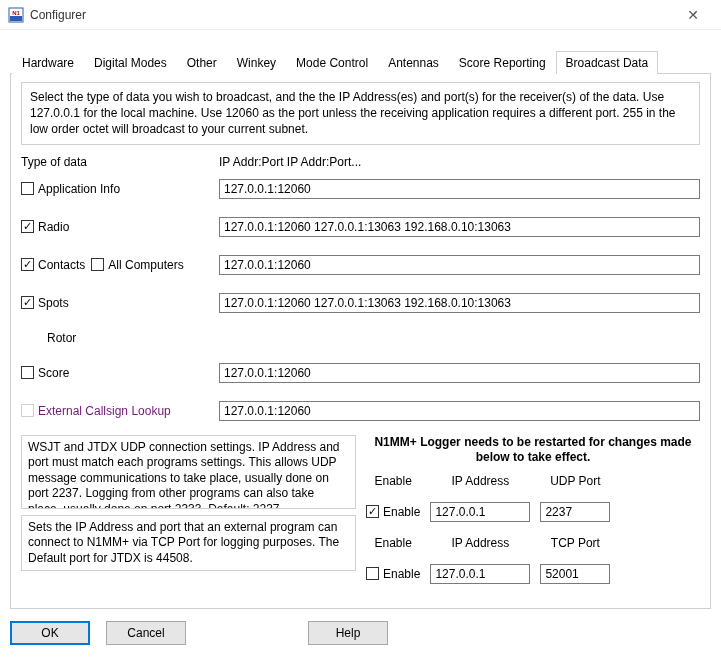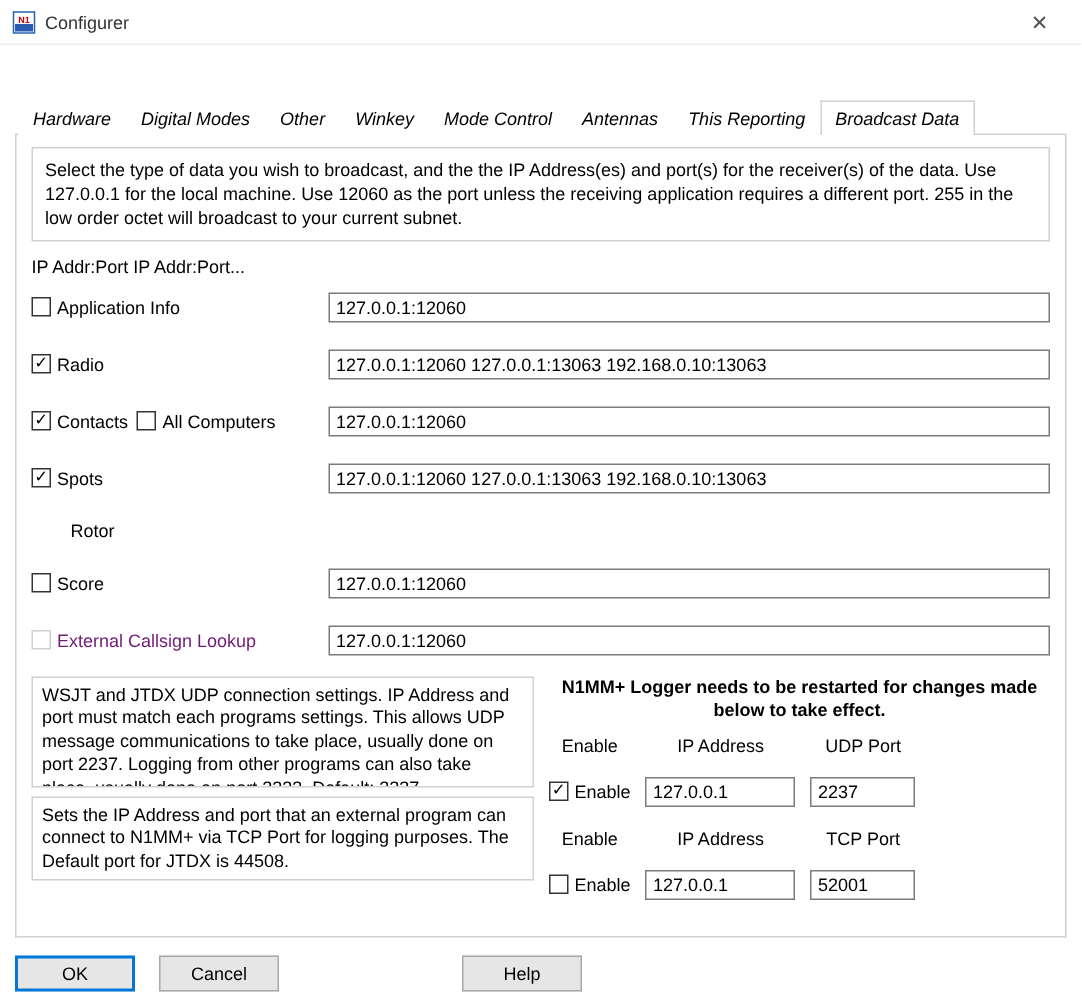--- a/index.html
+++ b/index.html
@@ -32,23 +32,22 @@
   .titlebar .title { flex: 1; color: #333; }
   .titlebar .close {
     width: 40px; height: 30px;
     display: flex; align-items: center; justify-content: center;
     font-size: 14px; color: #555;
   }
   .window-body { padding: 10px 10px 4px 10px; }
   .tabstrip {
     display: flex;
     border-bottom: 1px solid #d0d0d0;
-    margin-top: 26px;
+    margin-top: 10px;
     padding-left: 2px;
-    font-style: italic;
   }
   .tab {
     padding: 4px 9px;
     border: 1px solid transparent;
     border-bottom: none;
     background: #fff;
     color: #000;
     margin-right: 0;
     position: relative;
     top: 1px;
@@ -197,29 +196,30 @@
 
 <div class="window-body">
 
   <div class="tabstrip">
     <div class="tab">Hardware</div>
     <div class="tab">Digital Modes</div>
     <div class="tab">Other</div>
     <div class="tab">Winkey</div>
     <div class="tab">Mode Control</div>
     <div class="tab">Antennas</div>
-    <div class="tab">This Reporting</div>
+    <div class="tab">Score Reporting</div>
     <div class="tab active">Broadcast Data</div>
   </div>
 
   <div class="tab-panel">
 
     <div class="infobox">Select the type of data you wish to broadcast, and the the IP Address(es) and port(s) for the receiver(s) of the data. Use 127.0.0.1 for the local machine.  Use 12060 as the port unless the receiving application requires a different port. 255 in the low order octet will broadcast to your current subnet.</div>
 
     <div class="columns-header">
+      <div class="col-left">Type of data</div>
       <div class="col-right">IP Addr:Port IP Addr:Port...</div>
     </div>
 
     <div class="row">
       <div class="left">
         <span class="checkbox">
           <span class="box"></span>
           <span>Application Info</span>
         </span>
       </div>

